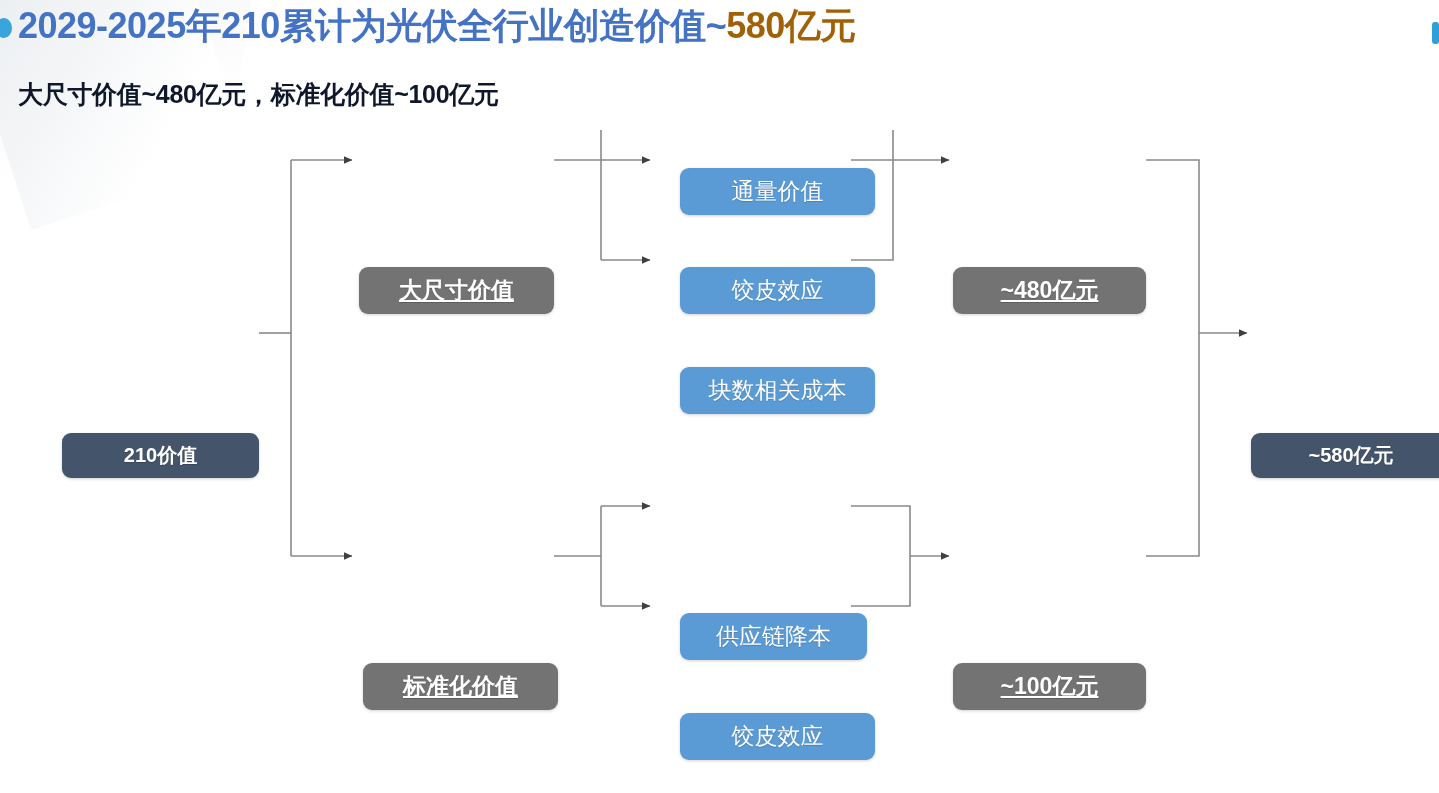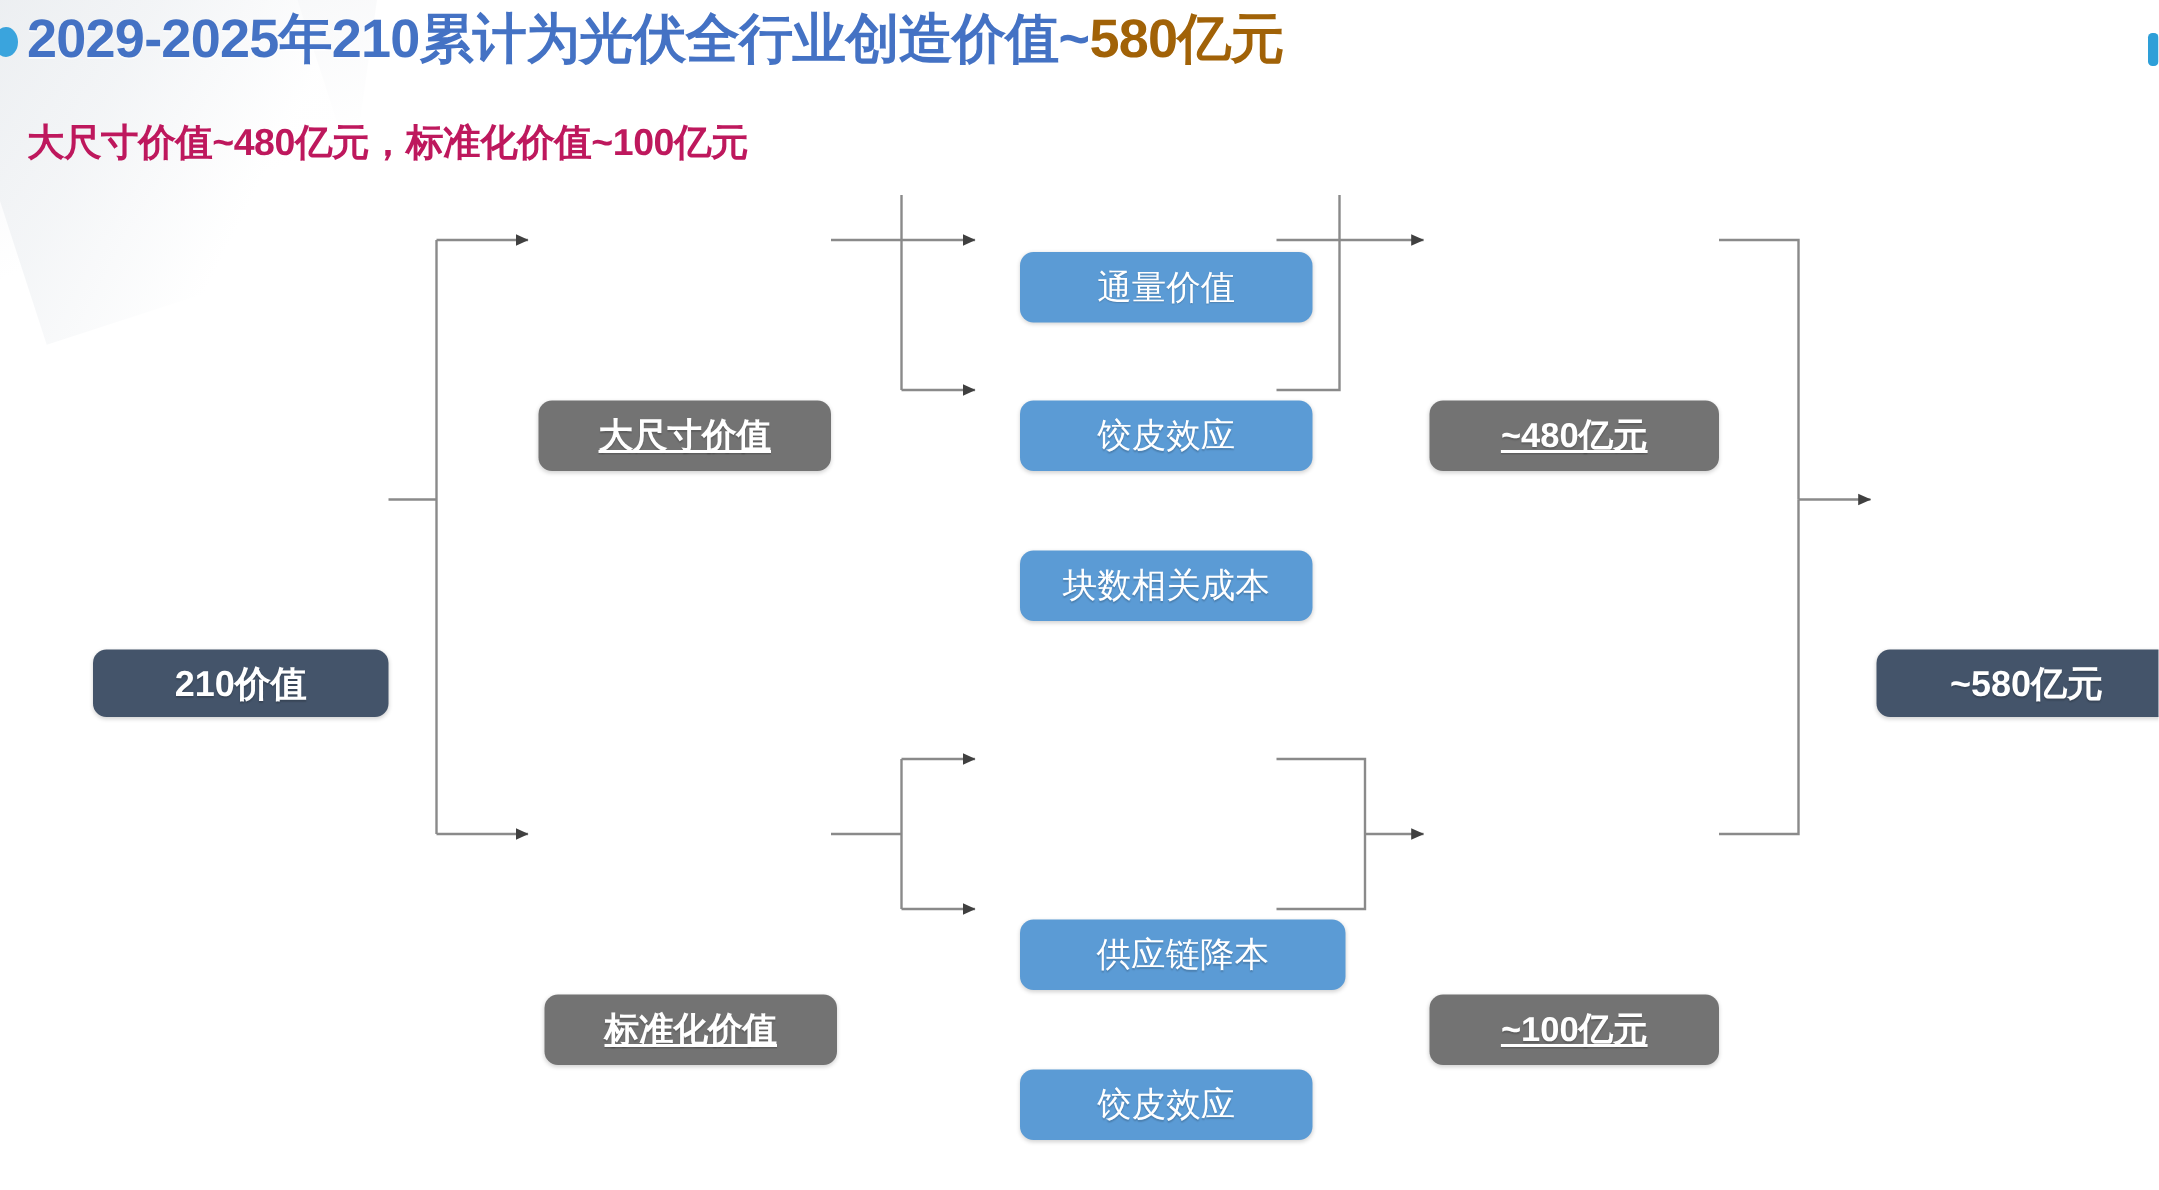--- a/index.html
+++ b/index.html
@@ -39,38 +39,38 @@
     position:absolute;left:18px;top:2px;
     font-size:36px;font-weight:bold;letter-spacing:-0.5px;
     color:#4472C4;white-space:nowrap;
     text-shadow:0 1px 0 rgba(255,255,255,.6);
   }
   #title .tilde{color:#4472C4;}
   #title .accent{color:#a16207;}
   #subtitle{
     position:absolute;left:18px;top:78px;
     font-size:25px;font-weight:bold;letter-spacing:-0.3px;
-    color:#be185d;white-space:nowrap;
+    color:#0f172a;white-space:nowrap;
   }
 
   
   #diagram{position:absolute;left:0;top:130px;width:1439px;height:663px;}
   #wires{position:absolute;left:0;top:0;width:1439px;height:663px;}
 
   .node{
     position:absolute;
     display:flex;align-items:center;justify-content:center;
     border-radius:9px;
     color:#ffffff;
     box-shadow:0 1px 3px rgba(0,0,0,.18);
     text-shadow:0 1px 1px rgba(0,0,0,.18);
     white-space:nowrap;
     box-sizing:border-box;
   }
-  .n-dark{background:#44546A;font-weight:bold;font-size:24px;}
+  .n-dark{background:#44546A;font-weight:bold;font-size:20px;}
   .n-mid {background:#737373;font-weight:bold;font-size:23px;text-decoration:underline;}
   .n-light{background:#5B9BD5;font-weight:normal;font-size:23px;margin-left:24px;}
 </style>
 </head>
 <body>
 
 <div id="deco-tl-wedge2"></div>
 <div id="deco-tl-wedge"></div>
 <div id="deco-dot-left"></div>
 <div id="deco-dot-right"></div>
@@ -127,20 +127,20 @@
   <div class="node n-mid" style="left:359px;top:137px;width:195px;height:47px;">大尺寸价值</div>
 
   <div class="node n-light" style="left:656px;top:38px;width:195px;height:47px;">通量价值</div>
   <div class="node n-light" style="left:656px;top:137px;width:195px;height:47px;">饺皮效应</div>
   <div class="node n-light" style="left:656px;top:237px;width:195px;height:47px;">块数相关成本</div>
 
   <div class="node n-mid" style="left:953px;top:137px;width:193px;height:47px;">~480亿元</div>
 
   <div class="node n-mid" style="left:363px;top:533px;width:195px;height:47px;">标准化价值</div>
 
-  <div class="node n-light" style="left:656px;top:483px;width:217px;height:47px;">供应链降本</div>
+  <div class="node n-light" style="left:656px;top:483px;width:187px;height:47px;">供应链降本</div>
   <div class="node n-light" style="left:656px;top:583px;width:195px;height:47px;">饺皮效应</div>
 
   <div class="node n-mid" style="left:953px;top:533px;width:193px;height:47px;">~100亿元</div>
 
   <div class="node n-dark" style="left:1251px;top:303px;width:200px;height:45px;">~580亿元</div>
 
 </div>
 
 </body></html>

